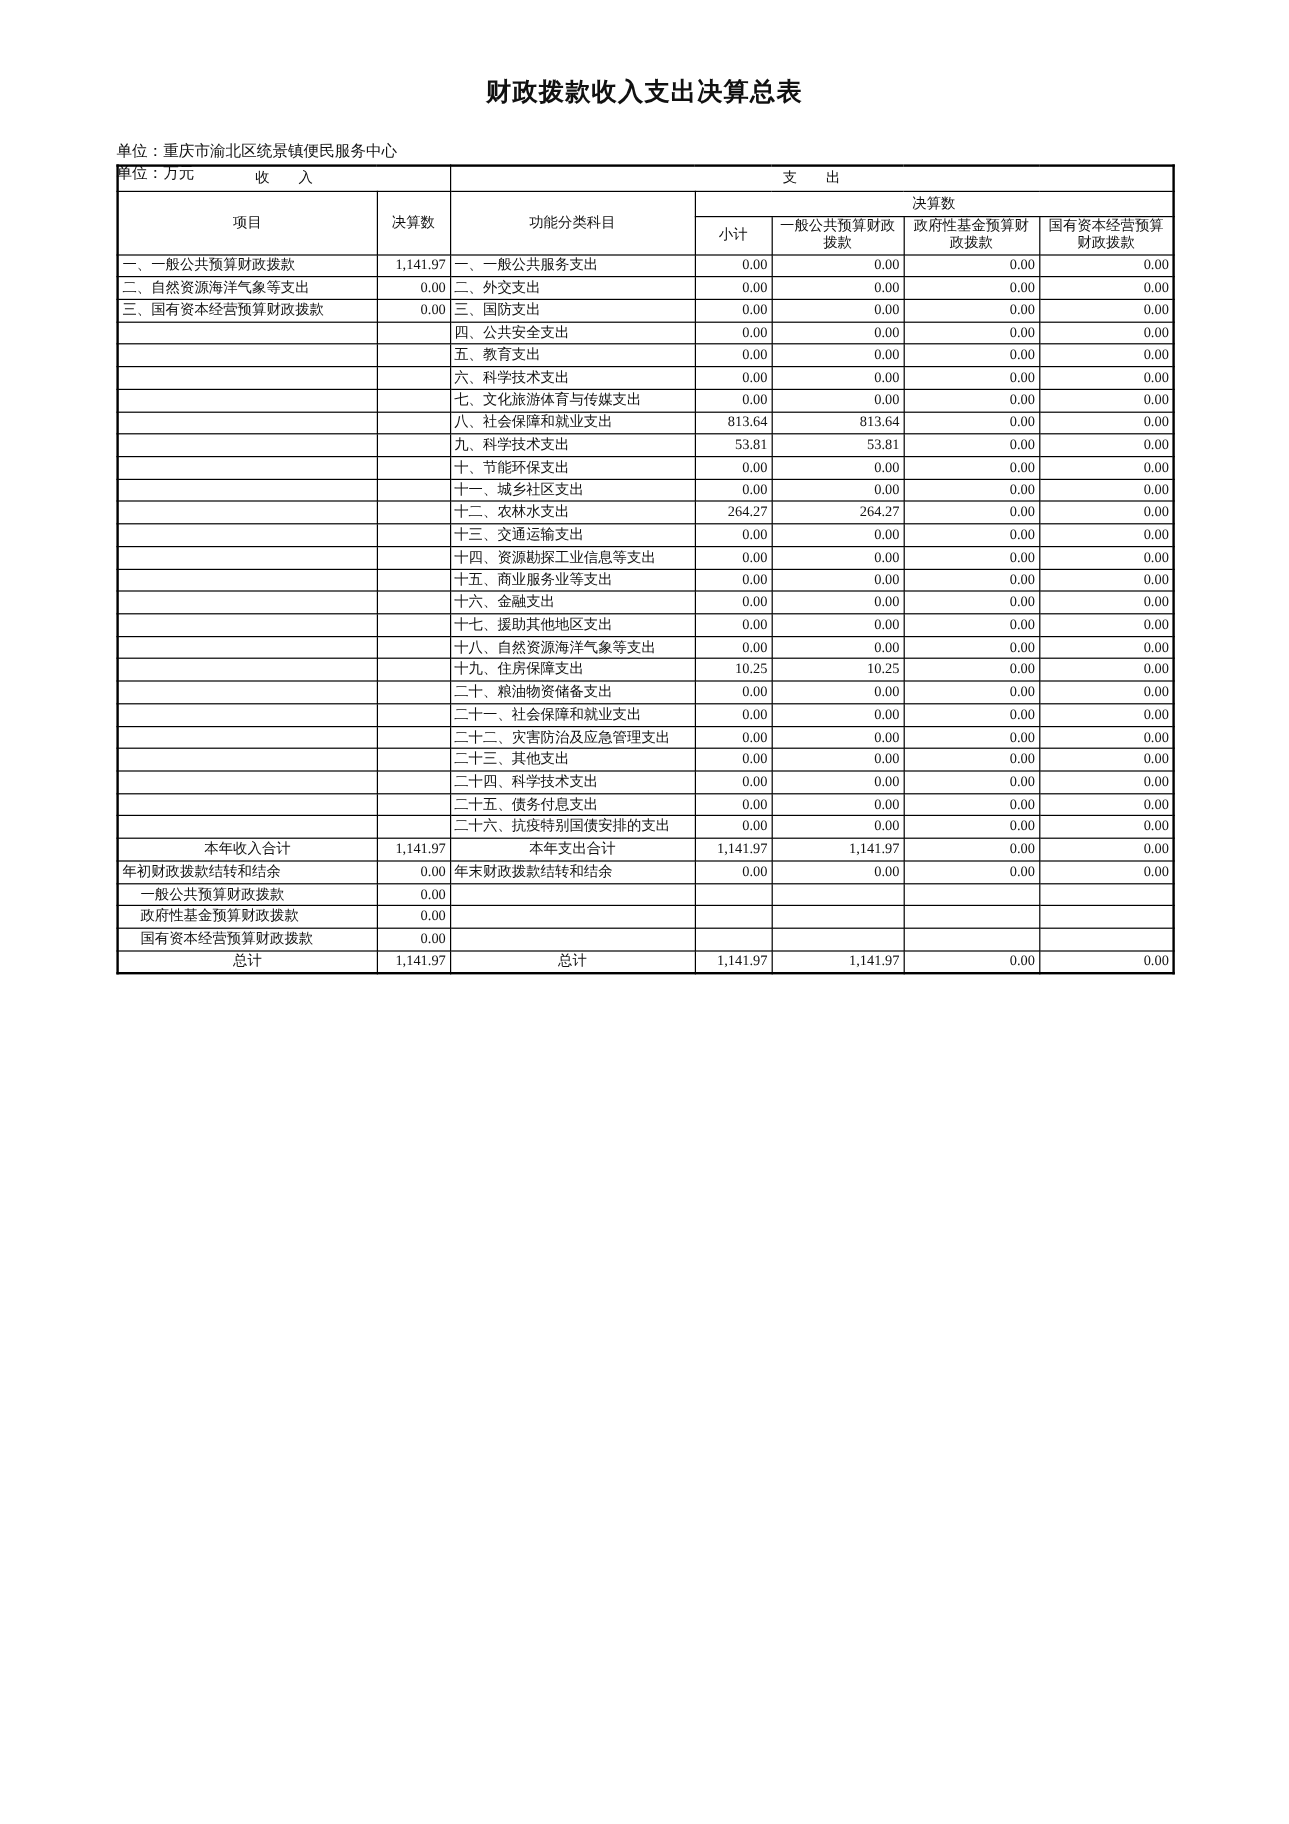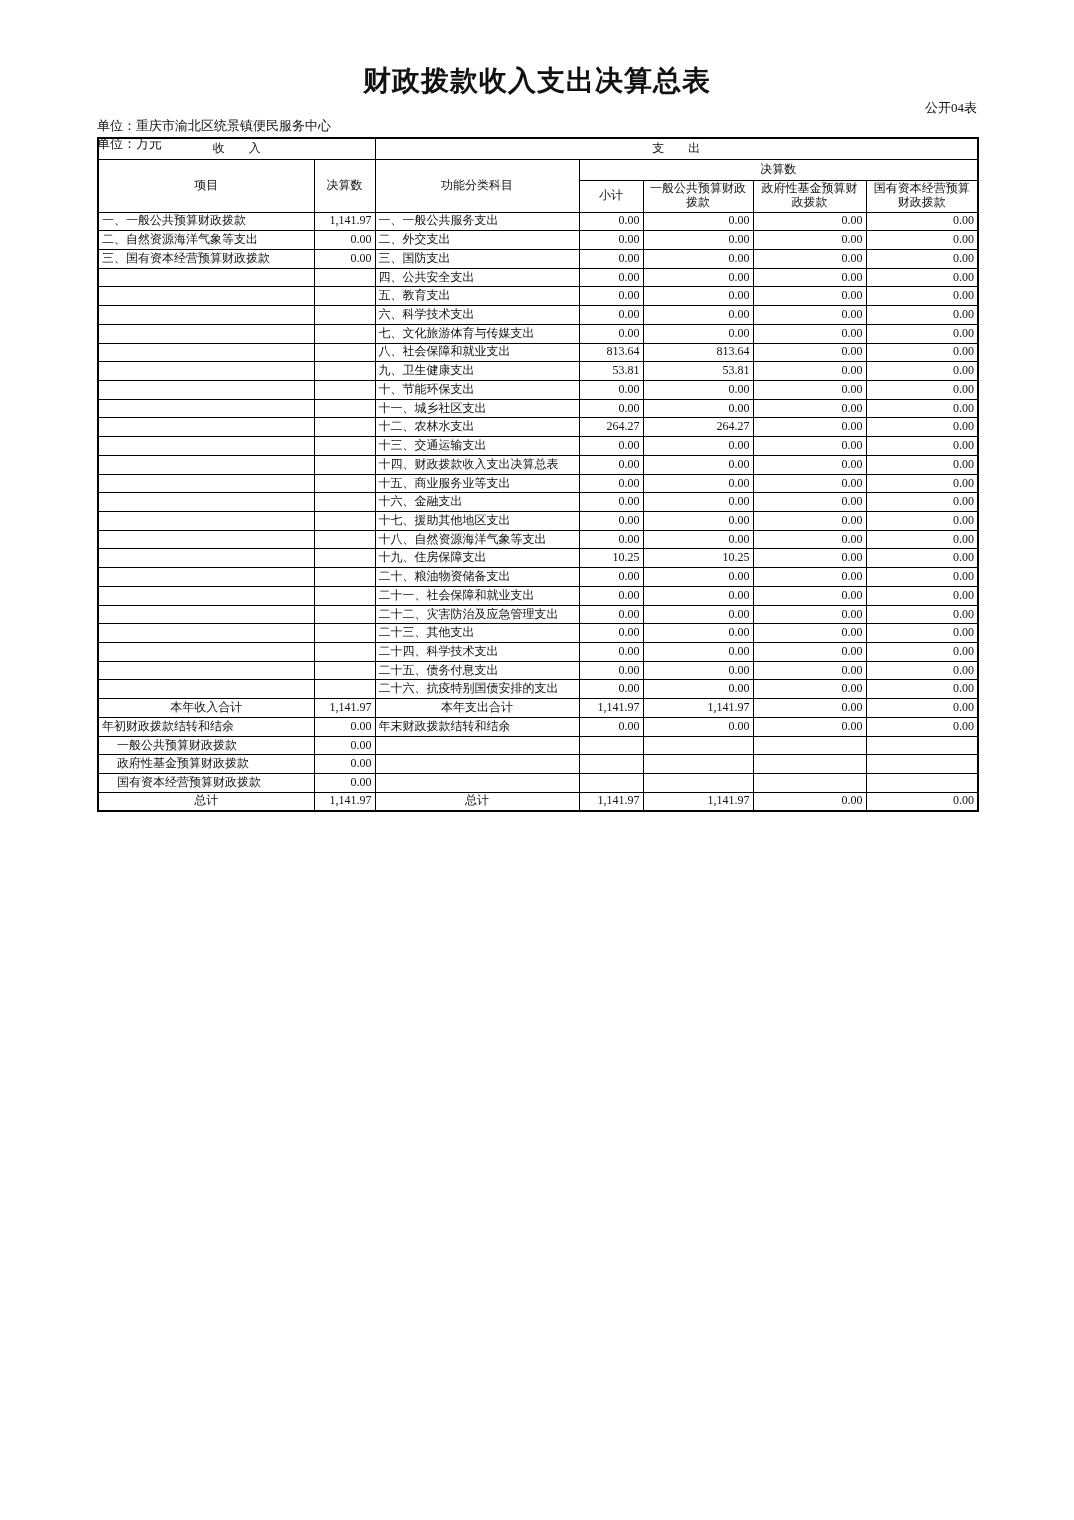--- a/index.html
+++ b/index.html
@@ -6,21 +6,21 @@
   body{
     width:1074px;height:1520px;
     font-family:"Liberation Serif","DejaVu Serif",serif;
     color:#111;
     position:relative;
   }
   .page{position:relative;width:1074px;height:1520px;background:#fff;overflow:hidden;}
 
   .doc-title{
     position:absolute;top:62px;left:0;width:1074px;
-    text-align:center;font-size:28px;font-weight:bold;
+    text-align:center;font-size:21px;font-weight:bold;
     letter-spacing:1px;margin:0;
   }
   .table-code{
     position:absolute;top:99px;left:97px;width:880px;
     text-align:right;font-size:13px;
   }
   .unit-row{
     position:absolute;top:117px;left:97px;width:880px;
     display:flex;justify-content:space-between;font-size:13px;flex-direction:column;
   }
@@ -59,21 +59,20 @@
   }
   .notes .note2{padding-left:29px;}
 </style>
 </head>
 <body>
 
 <div class="page">
 
   <h1 class="doc-title">财政拨款收入支出决算总表</h1>
 
-  <div class="table-code">公开04表</div>
 
   <div class="unit-row">
     <span>单位：重庆市渝北区统景镇便民服务中心</span>
     <span>单位：万元</span>
   </div>
 
   <table class="main">
     <colgroup>
       <col style="width:216px">
       <col style="width:61px">
@@ -170,21 +169,21 @@
           <td class="num"></td>
           <td class="label">八、社会保障和就业支出</td>
           <td class="num">813.64</td>
           <td class="num">813.64</td>
           <td class="num">0.00</td>
           <td class="num">0.00</td>
         </tr>
         <tr>
           <td class="label"></td>
           <td class="num"></td>
-          <td class="label">九、卫生健康支出</td>
+          <td class="label">九、科学技术支出</td>
           <td class="num">53.81</td>
           <td class="num">53.81</td>
           <td class="num">0.00</td>
           <td class="num">0.00</td>
         </tr>
         <tr>
           <td class="label"></td>
           <td class="num"></td>
           <td class="label">十、节能环保支出</td>
           <td class="num">0.00</td>
@@ -215,21 +214,21 @@
           <td class="num"></td>
           <td class="label">十三、交通运输支出</td>
           <td class="num">0.00</td>
           <td class="num">0.00</td>
           <td class="num">0.00</td>
           <td class="num">0.00</td>
         </tr>
         <tr>
           <td class="label"></td>
           <td class="num"></td>
-          <td class="label">十四、财政拨款收入支出决算总表</td>
+          <td class="label">十四、资源勘探工业信息等支出</td>
           <td class="num">0.00</td>
           <td class="num">0.00</td>
           <td class="num">0.00</td>
           <td class="num">0.00</td>
         </tr>
         <tr>
           <td class="label"></td>
           <td class="num"></td>
           <td class="label">十五、商业服务业等支出</td>
           <td class="num">0.00</td>

